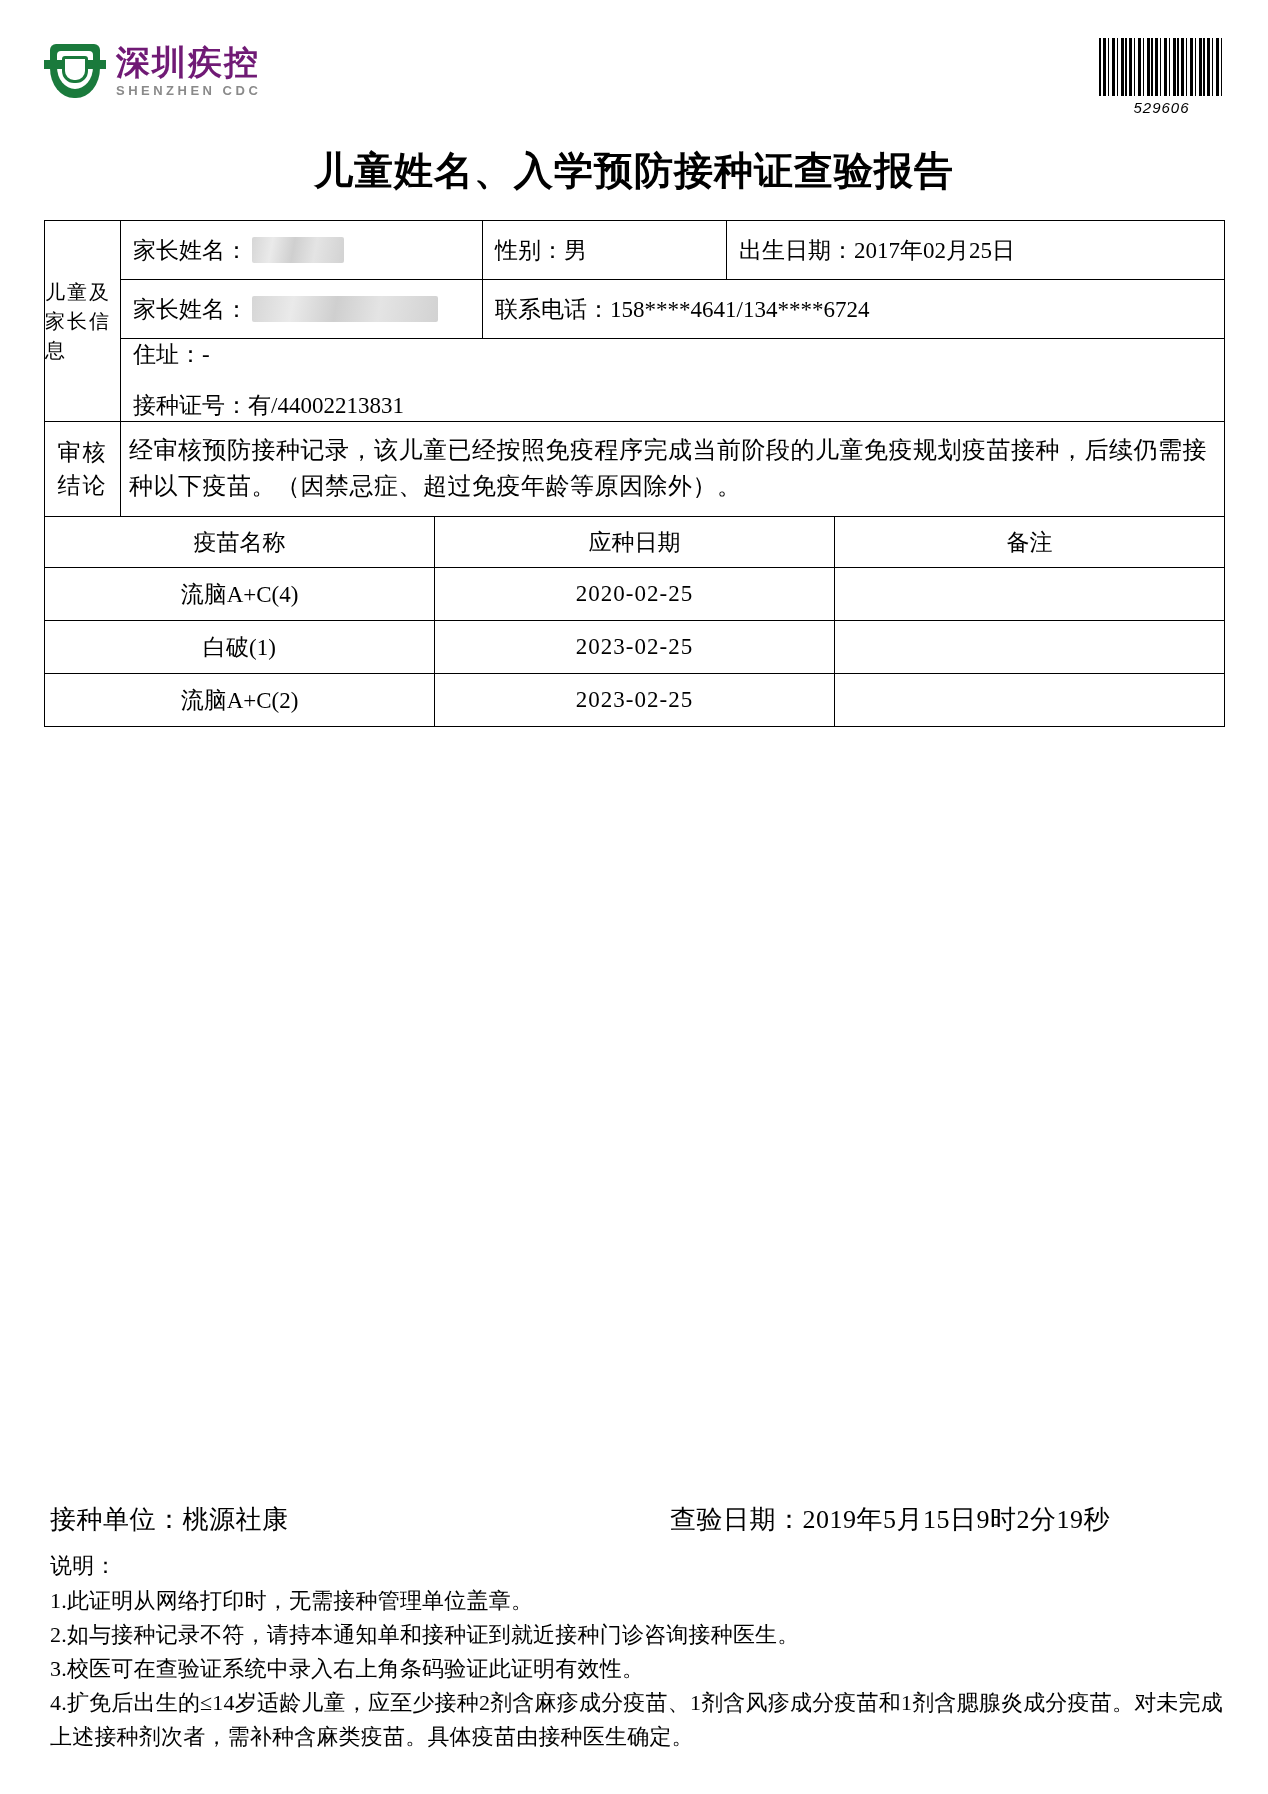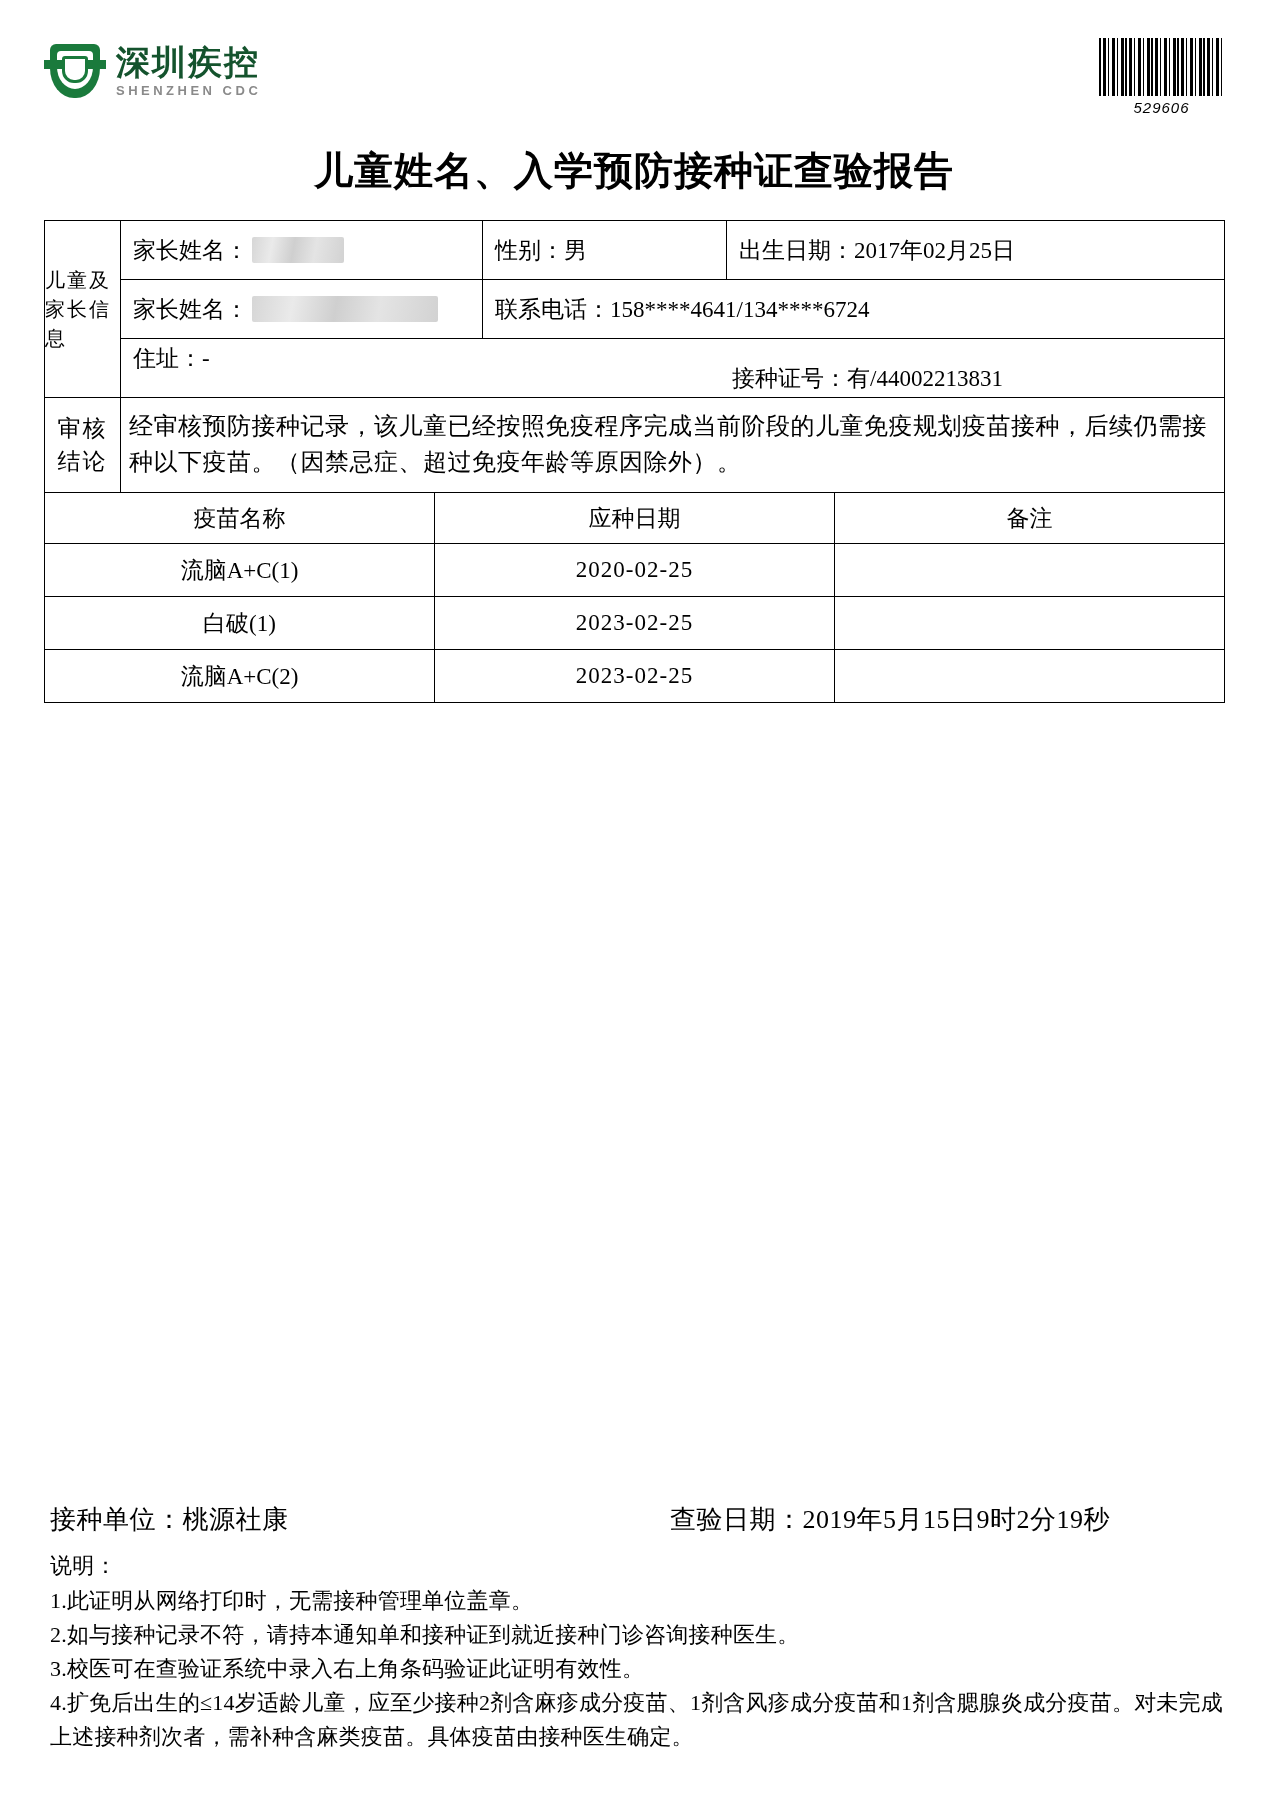--- a/index.html
+++ b/index.html
@@ -89,21 +89,21 @@
     display: flex;
     flex-direction: column;
     justify-content: center;
     line-height: 1;
   }
   .logo-cn {
     font-family: "Liberation Sans", "DejaVu Sans", sans-serif;
     font-size: 34px;
     font-weight: bold;
     letter-spacing: 2px;
-    color: #14532d;
+    color: #701a75;
   }
   .logo-en {
     font-family: "Liberation Sans", "DejaVu Sans", sans-serif;
     font-size: 13px;
     font-weight: bold;
     letter-spacing: 3.5px;
     color: #8a8a8a;
     margin-top: 5px;
   }
   .barcode-block {
@@ -278,21 +278,21 @@
       <tr>
         <td class="cell-pad">
           <span>家长姓名：</span><span class="redact w2"></span>
         </td>
         <td class="cell-pad" colspan="2">
           <span>联系电话：</span><span>158****4641/134****6724</span>
         </td>
       </tr>
       <tr>
         <td class="cell-pad" colspan="3">
-          <div style="display:flex;">
+          <div style="display:flex;flex-direction:column;">
             <div style="flex:1;">
               <span>住址：</span><span>-</span>
             </div>
             <div style="width:480px;margin-top:20px;">
               <span>接种证号：</span><span>有/44002213831</span>
             </div>
           </div>
         </td>
       </tr>
       <tr>
@@ -308,21 +308,21 @@
       <col style="width:400px">
       <col style="width:390px">
     </colgroup>
     <tbody>
       <tr>
         <td class="hdr">疫苗名称</td>
         <td class="hdr">应种日期</td>
         <td class="hdr">备注</td>
       </tr>
       <tr>
-        <td class="vac-name">流脑A+C(1)</td>
+        <td class="vac-name">流脑A+C(4)</td>
         <td class="vac-date">2020-02-25</td>
         <td></td>
       </tr>
       <tr>
         <td class="vac-name">白破(1)</td>
         <td class="vac-date">2023-02-25</td>
         <td></td>
       </tr>
       <tr>
         <td class="vac-name">流脑A+C(2)</td>

